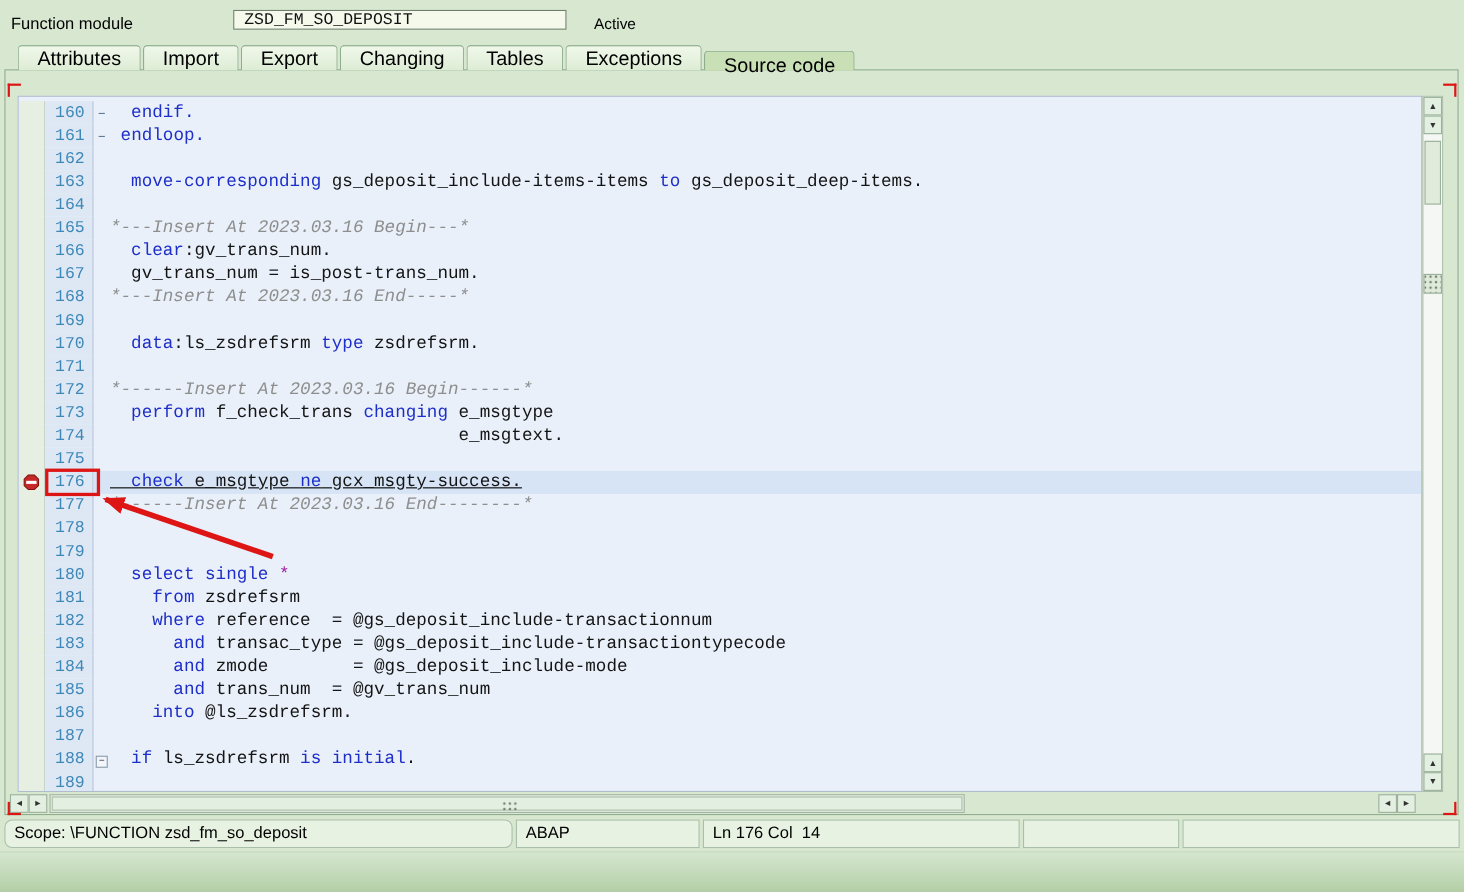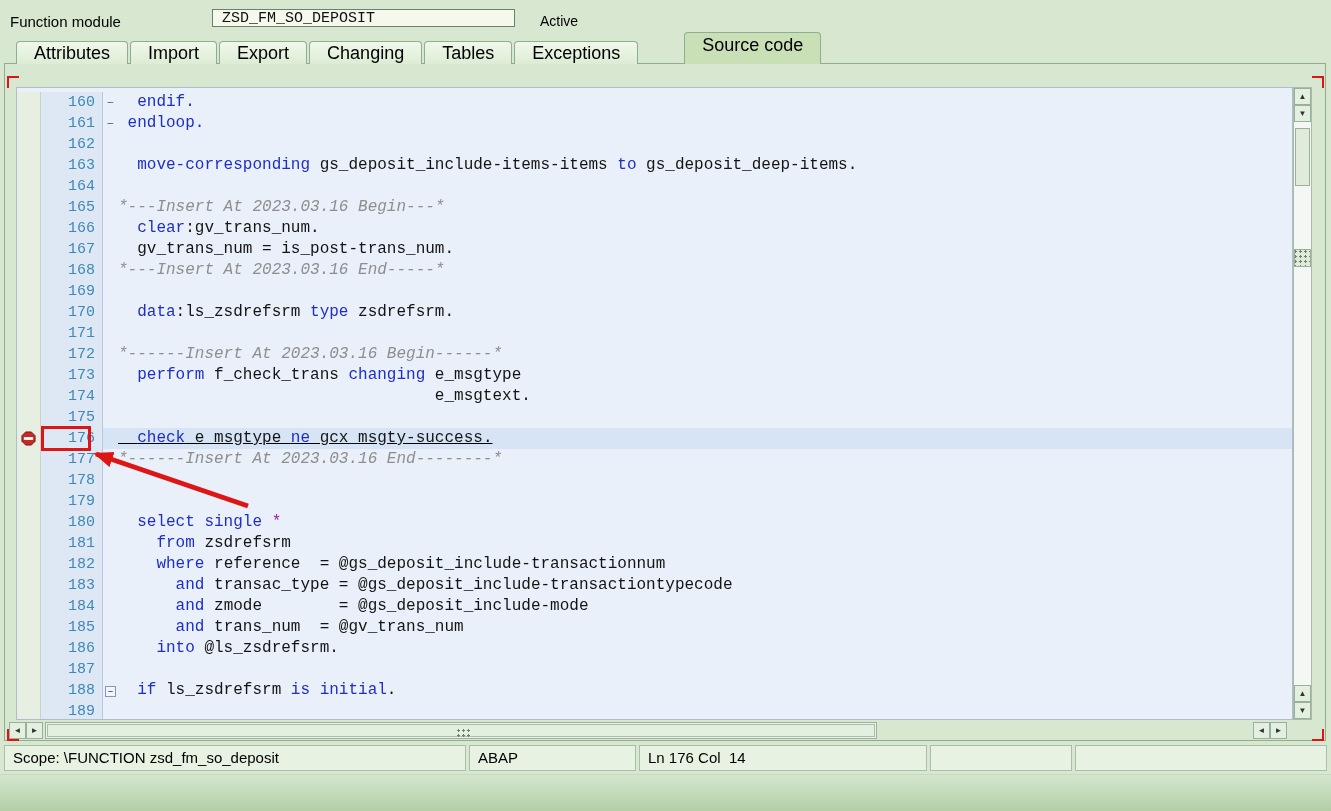--- a/index.html
+++ b/index.html
@@ -22,42 +22,42 @@
     font:15px "Liberation Mono","DejaVu Sans Mono",monospace;color:#111;
   }
   .active-label{position:absolute;left:540px;top:13px;font-size:14px;}
   
   .tabstrip{position:absolute;left:16px;top:39px;height:25px;display:flex;gap:2px;align-items:flex-end;z-index:3;}
   .tab{
     height:23px;line-height:22px;padding:0 17px;font-size:18px;white-space:nowrap;
     background:linear-gradient(#f0f8ea,#ddecd5);
     border:1px solid #8fae8f;border-bottom:none;border-radius:4px 4px 0 0;cursor:default;
   }
-  .tab.active{background:var(--tab_active);height:32px;line-height:24px;margin-left:44px;}
+  .tab.active{background:var(--tab_active);height:18px;line-height:24px;}
   
   .frame{
     position:absolute;left:4px;top:63px;width:1322px;height:678px;
     border:1px solid #8fae8f;background:var(--page_bg);
   }
   
   .mark{position:absolute;width:12px;height:12px;z-index:4;}
   .mark.tl{left:7px;top:76px;border-left:2px solid var(--annotation_red);border-top:2px solid var(--annotation_red);}
   .mark.tr{left:1312px;top:76px;border-right:2px solid var(--annotation_red);border-top:2px solid var(--annotation_red);}
   .mark.bl{left:7px;top:729px;border-left:2px solid var(--annotation_red);border-bottom:2px solid var(--annotation_red);}
   .mark.br{left:1312px;top:729px;border-right:2px solid var(--annotation_red);border-bottom:2px solid var(--annotation_red);}
   
   .editor{
     position:absolute;left:11px;top:23px;width:1277px;height:633px;
     background:var(--editor_bg);border:1px solid #aebccd;overflow:hidden;padding-top:4px;
   }
   .ed-row{display:flex;height:21px;}
   .ed-icon{width:24px;flex:none;background:#e7eee2;border-right:1px solid #c8d4c8;
     display:flex;align-items:center;justify-content:center;}
   .ed-num{
-    width:62px;flex:none;text-align:right;padding-right:7px;
+    width:44px;flex:none;text-align:right;padding-right:7px;
     font:15px/21px "Liberation Mono","DejaVu Sans Mono",monospace;
     color:var(--line_number);background:#dee8f4;border-right:1px solid #b9c6dc;
   }
   .ed-body{flex:1;display:flex;min-width:0;}
   .ed-body.cur{background:var(--current_line);text-decoration:underline;}
   .ed-fold{width:15px;flex:none;text-align:center;color:#4a6a8a;
     font:13px/21px "Liberation Mono","DejaVu Sans Mono",monospace;}
   .foldbox{display:inline-block;width:11px;height:11px;border:1px solid #8899aa;background:#f2f6fb;
     font:10px/9px "Liberation Mono","DejaVu Sans Mono",monospace;color:#334;text-align:center;margin-top:4px;}
   .ed-code{flex:1;white-space:pre;font:16px/21px "Liberation Mono","DejaVu Sans Mono",monospace;color:var(--plain_text);}
@@ -93,21 +93,21 @@
     position:absolute;left:41px;top:426px;width:50px;height:25px;
     border:3px solid var(--annotation_red);z-index:6;
   }
   .anno-arrow{position:absolute;left:88px;top:444px;z-index:6;}
   
   .statusbar{position:absolute;left:4px;top:745px;width:1323px;height:26px;display:flex;gap:3px;}
   .scell{
     background:var(--status_bg);border:1px solid #a9bfa9;
     font-size:15px;line-height:24px;padding-left:8px;white-space:pre;overflow:hidden;
   }
-  .sc1{width:462px;} .sc2{width:167px;} .sc3{width:288px;} .sc4{width:142px;} .sc5{flex:1;}
+  .sc1{width:462px;border-radius:7px;} .sc2{width:167px;} .sc3{width:288px;} .sc4{width:142px;} .sc5{flex:1;}
   .bottomstrip{
     position:absolute;left:0;top:774px;width:1331px;height:37px;
     background:linear-gradient(#d5e6cf,#b3cfa6);border-top:1px solid #c6dabc;
   }
 </style>
 </head>
 <body>
 
 <div>
 

